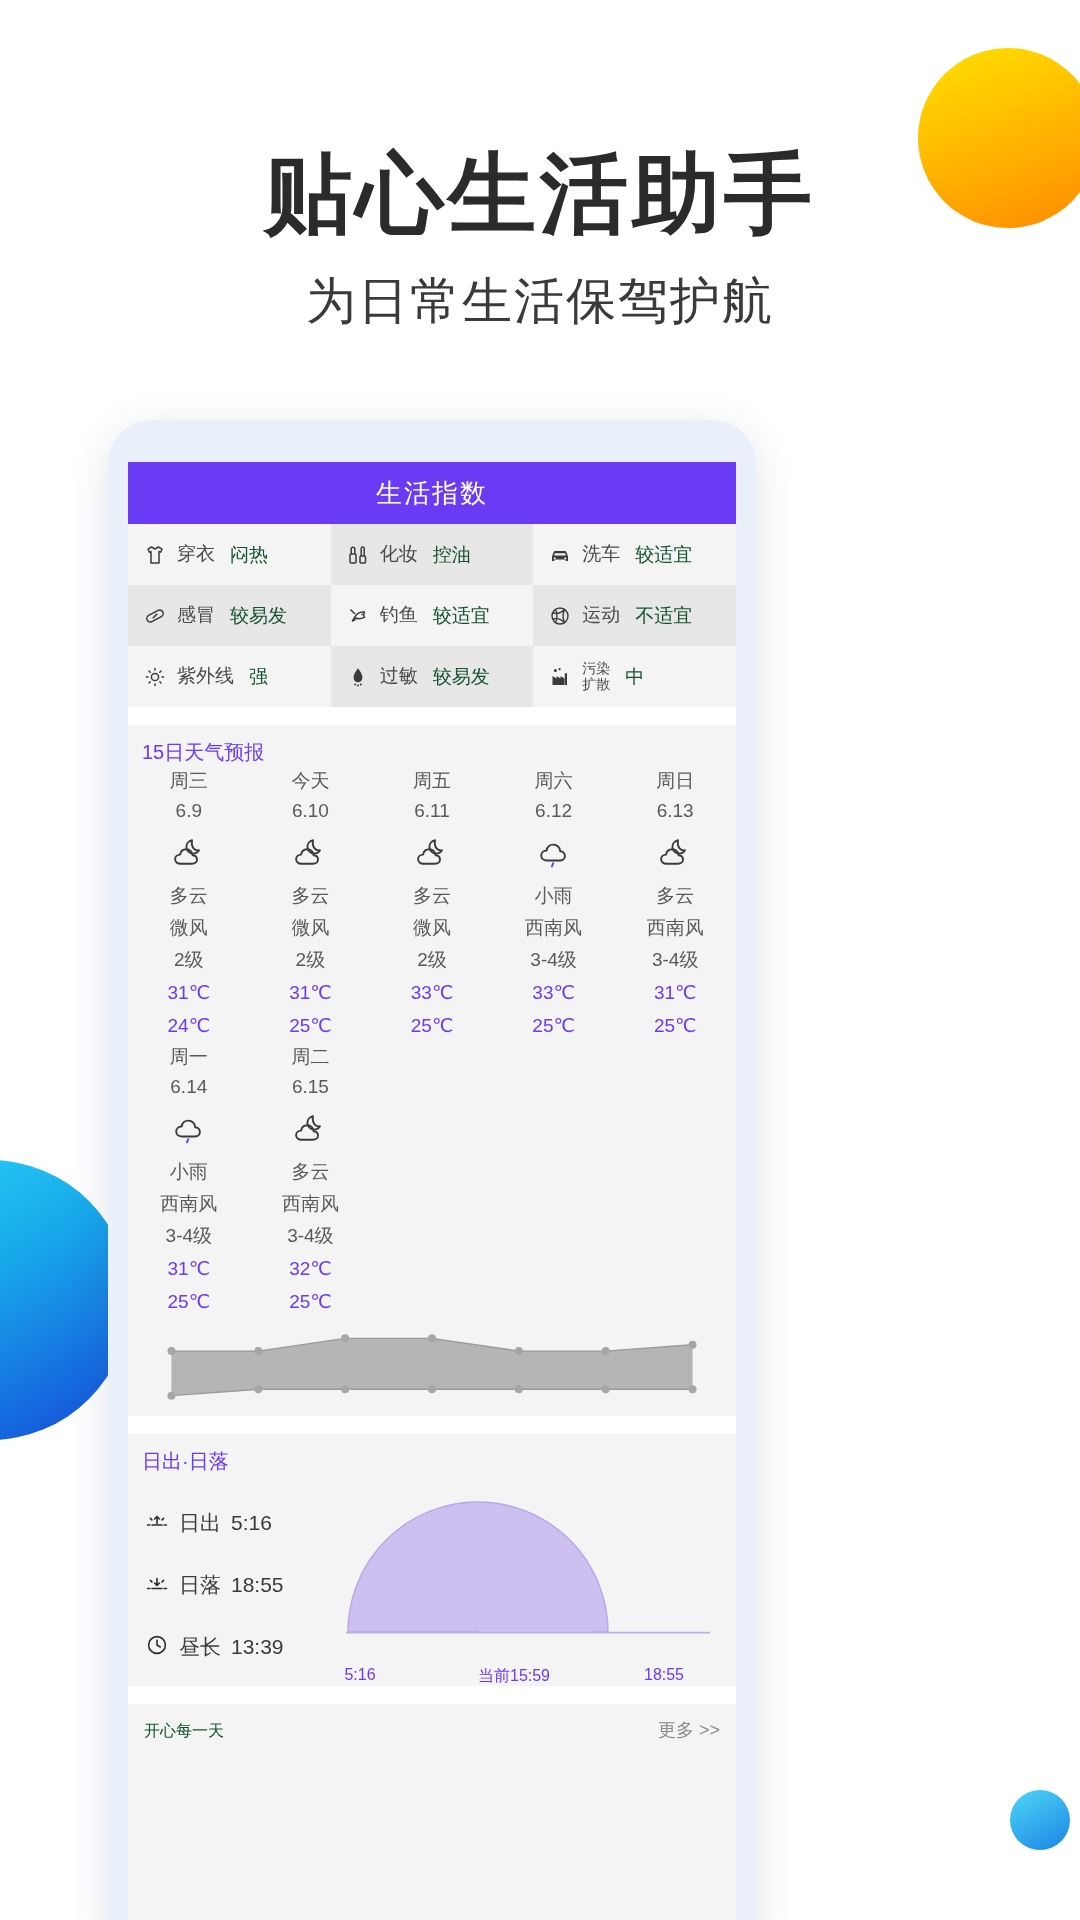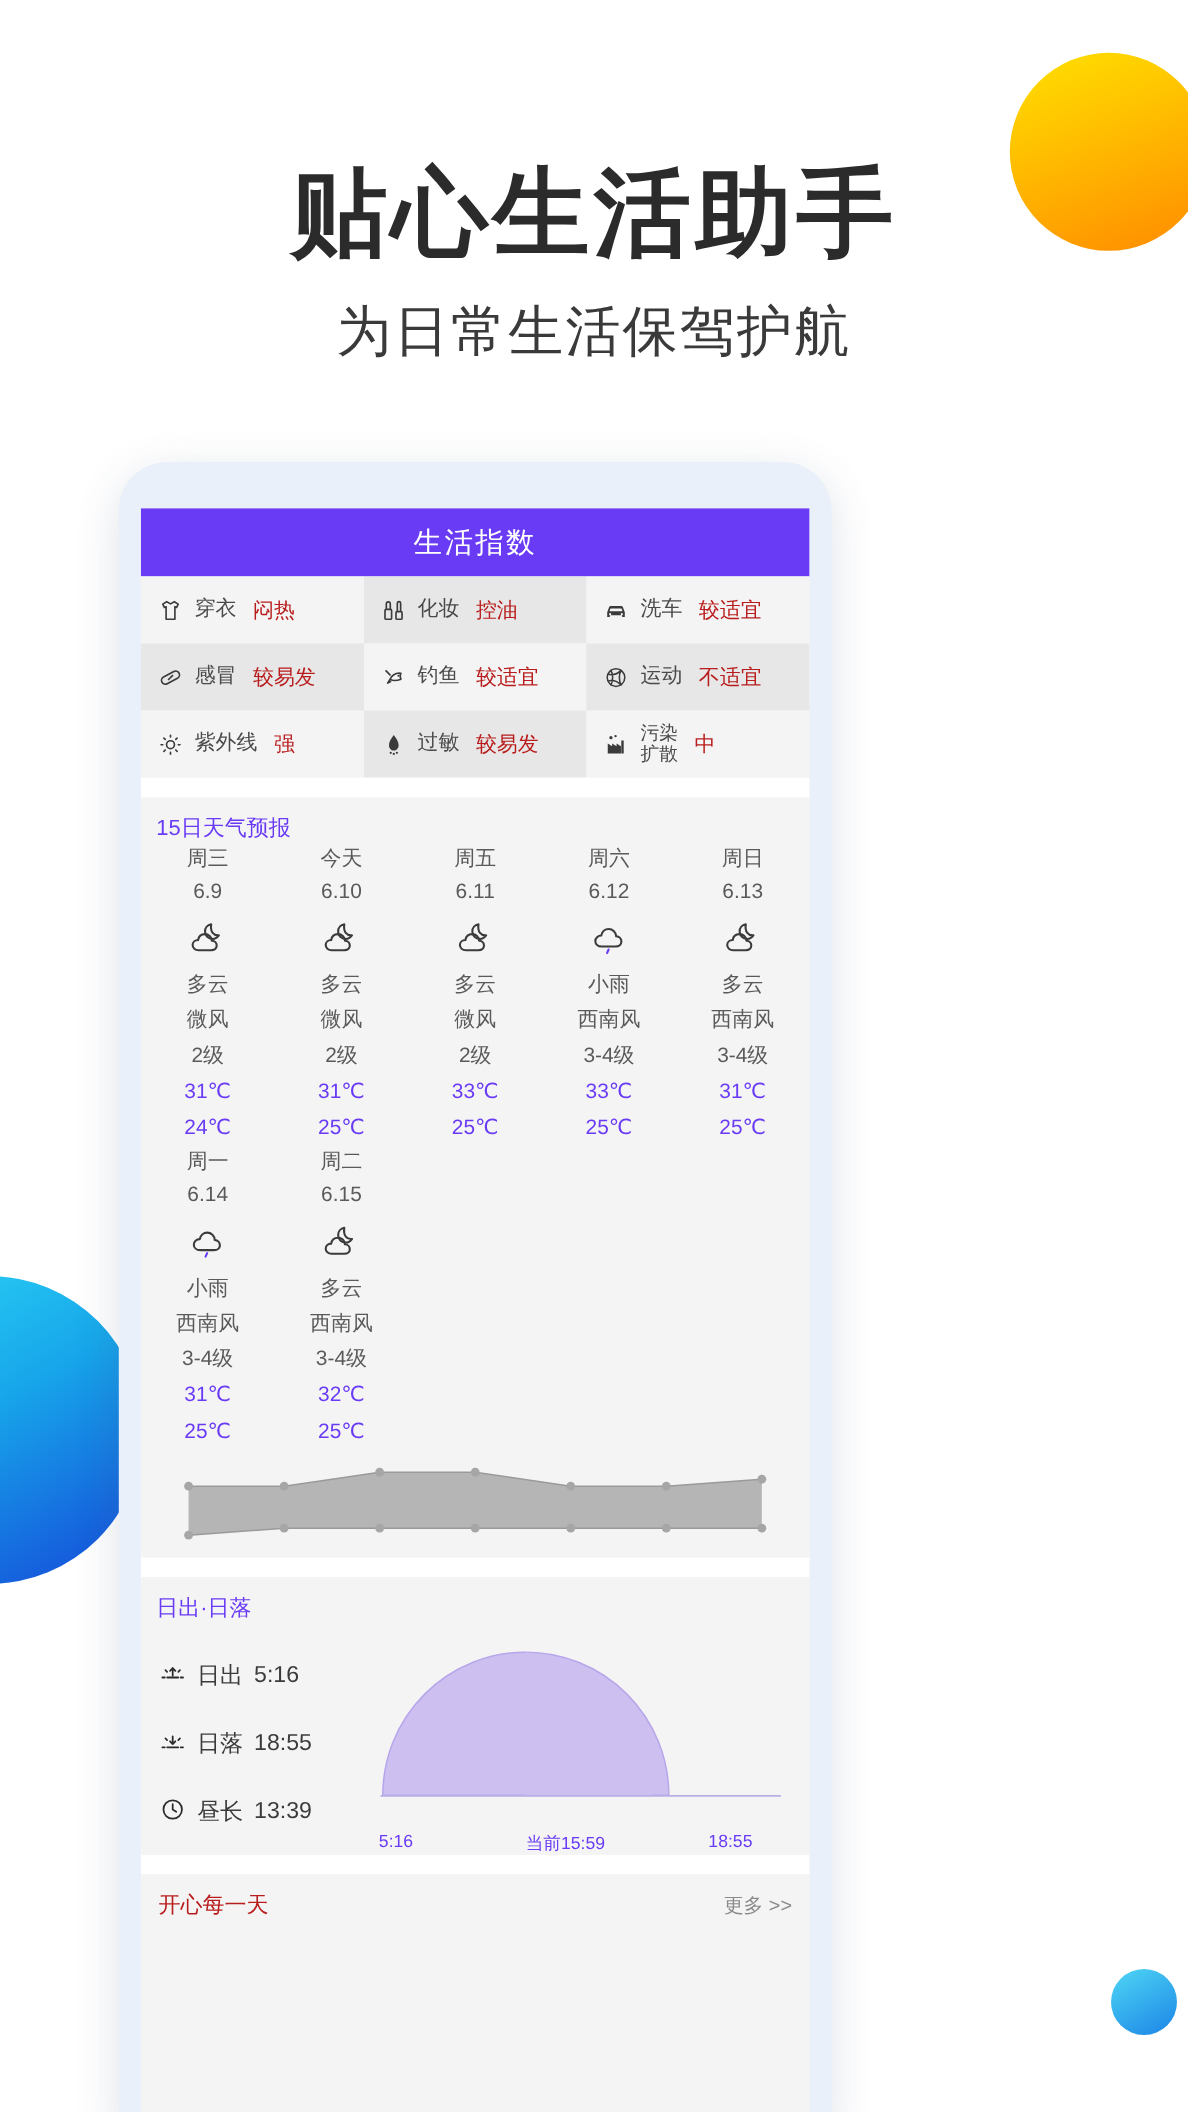--- a/index.html
+++ b/index.html
@@ -71,22 +71,22 @@
   .index-grid { display: grid; grid-template-columns: 1fr 1fr 1fr; flex: 0 0 auto; }
   .idx {
     height: 61px; display: flex; align-items: center;
     padding-left: 14px; gap: 9px;
     background: #f4f4f4;
   }
   .idx.alt { background: #e7e7e7; }
   .idx .ico { width: 26px; height: 26px; flex: 0 0 26px; display:flex; align-items:center; justify-content:center; }
   .idx .ico svg { display:block; }
   .idx .nm { font-size: 19px; color: #4a4a4a; white-space: nowrap; line-height:1.08; }
-  .idx .nm.two { font-size: 17px; }
-  .idx .vl { font-size: 19px; color: #b91c1c; white-space: nowrap; margin-left: 6px; }
+  .idx .nm.two { font-size: 14px; }
+  .idx .vl { font-size: 19px; color: #14532d; white-space: nowrap; margin-left: 6px; }
 
   .gap-white { height: 18px; background: #ffffff; flex: 0 0 auto; }
 
   
   .forecast { background: #f4f4f4; padding: 14px 0 0 0; flex: 0 0 auto; }
   .sec-title { font-size: 20px; color: #6a3bf5; padding-left: 14px; }
   .days { display: grid; grid-template-columns: repeat(5, 1fr); }
   .day { text-align: center; }
   .day .wk { font-size: 19px; color: #5a5a5a; line-height: 30px; }
   .day .dt { font-size: 19px; color: #5a5a5a; line-height: 30px; }
@@ -106,21 +106,21 @@
   .sun-row { display: flex; align-items: center; gap: 10px; height: 62px; }
   .sun-row .lbl { font-size: 21px; color: #3b3b3b; }
   .sun-row .tm { font-size: 21px; color: #3b3b3b; }
   .sun-arc { position: absolute; left: 200px; top: 28px; width: 400px; height: 200px; }
   .sun-axis-labels { position: absolute; left: 200px; top: 232px; width: 400px; height: 22px; }
   .sun-axis-labels span { position: absolute; font-size: 16px; color: #6a3bf5; transform: translateX(-50%); }
 
   
   .article { background: #f4f4f4; flex: 1 1 auto; padding: 14px 16px 0 16px; }
   .art-head { display: flex; align-items: baseline; justify-content: space-between; margin-bottom: 10px; }
-  .art-head .t { font-size: 20px; color: #b91c1c; }
+  .art-head .t { font-size: 16px; color: #14532d; }
   .art-head .m { font-size: 18px; color: #8a8a8a; }
   .art-body { font-size: 20px; line-height: 1.55; color: #3b3b3b; text-indent: 2em; text-align: justify; }
 </style>
 </head>
 <body>
 
 <div class="page">
 
   <div class="blob-orange"></div>
   <div class="blob-blue"></div>

